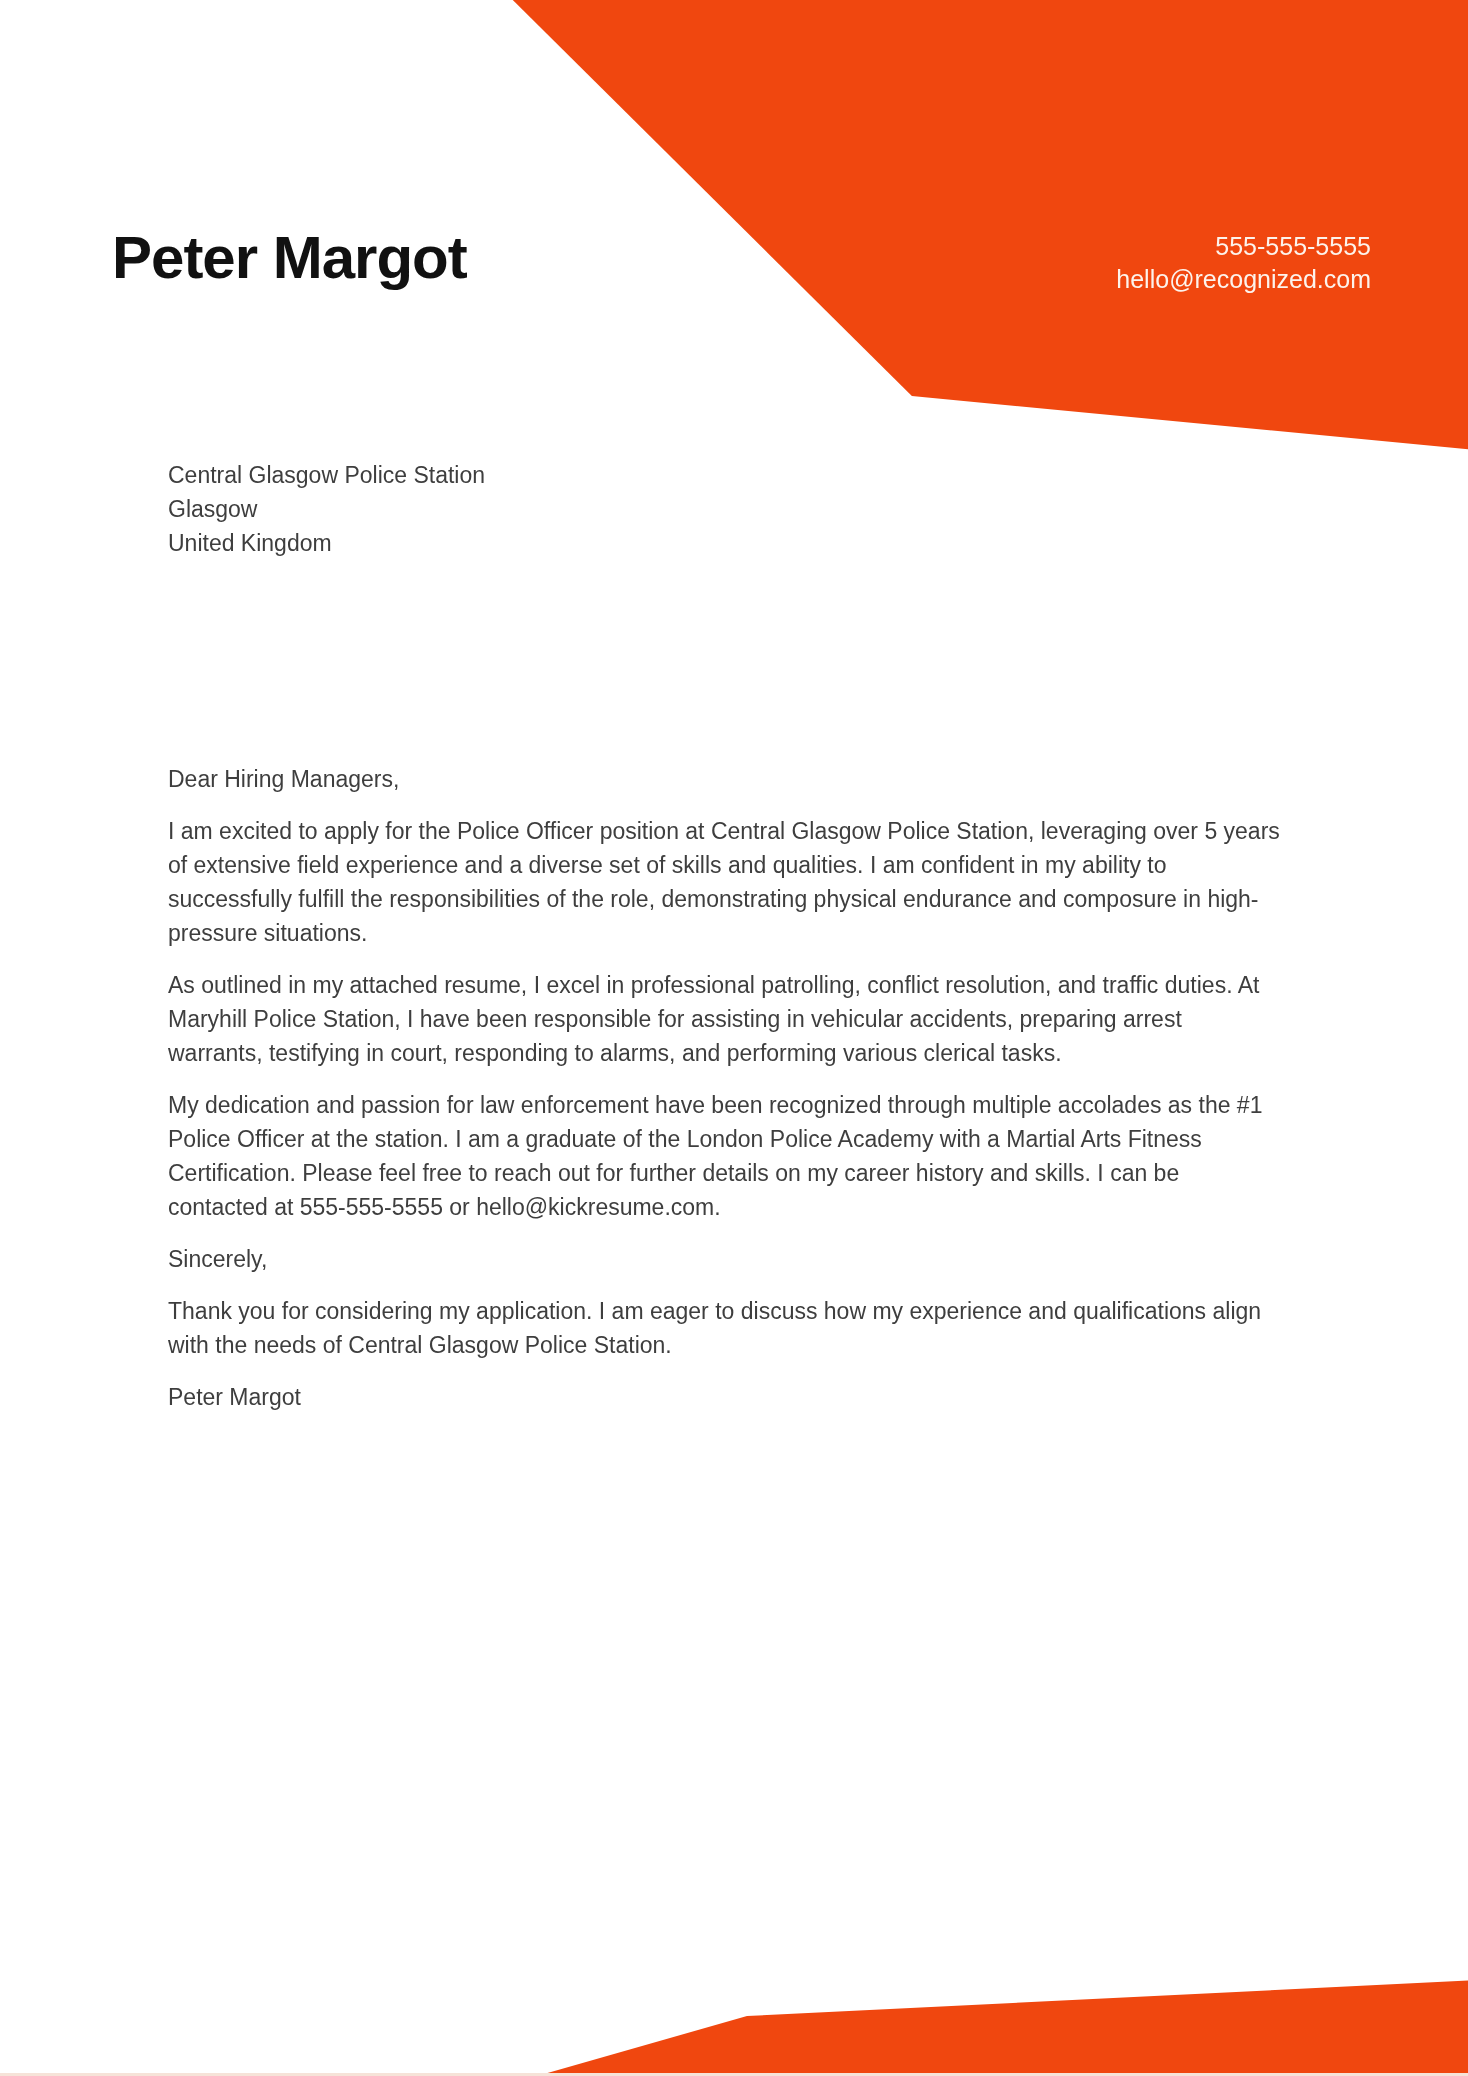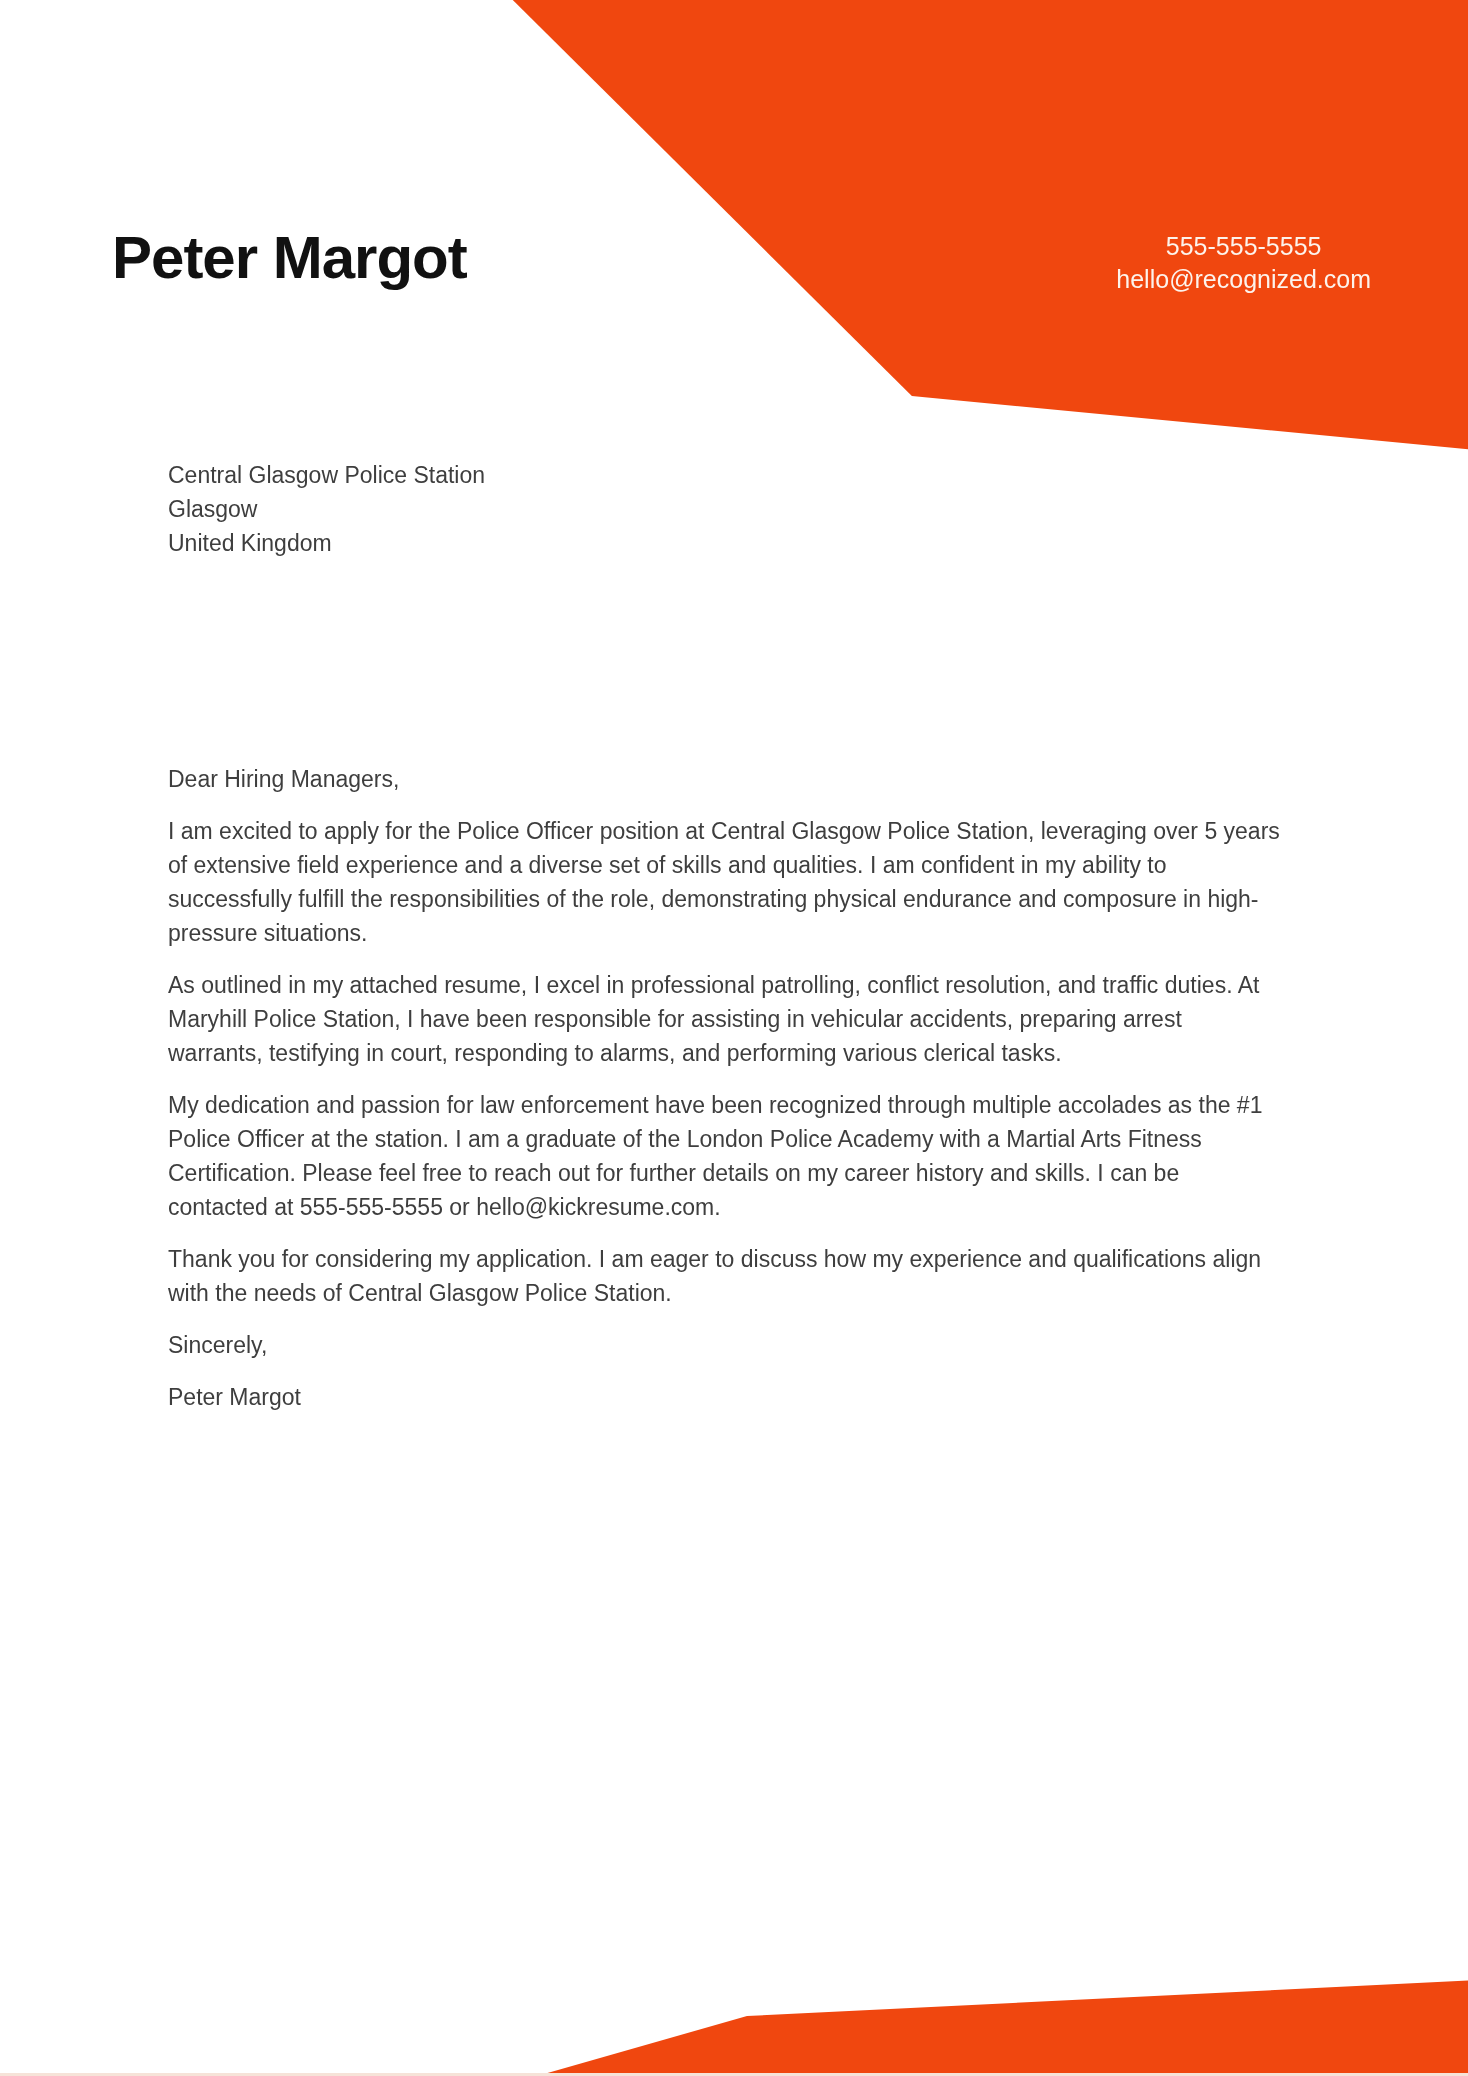--- a/index.html
+++ b/index.html
@@ -48,21 +48,21 @@
     line-height:64px;
     font-weight:700;
     letter-spacing:-1px;
     color:var(--name-text);
     z-index:2;
   }
   .contact{
     position:absolute;
     right:105px;
     top:230px;
-    text-align:center;
+    text-align:right;
     font-size:25px;
     line-height:33px;
     color:var(--accent-text);
     z-index:2;
   }
   .recipient{
     position:absolute;
     left:168px;
     top:458px;
     font-size:23px;
@@ -113,19 +113,19 @@
 of extensive field experience and a diverse set of skills and qualities. I am confident in my ability to
 successfully fulfill the responsibilities of the role, demonstrating physical endurance and composure in high-
 pressure situations.</div>
     <div class="para">As outlined in my attached resume, I excel in professional patrolling, conflict resolution, and traffic duties. At
 Maryhill Police Station, I have been responsible for assisting in vehicular accidents, preparing arrest
 warrants, testifying in court, responding to alarms, and performing various clerical tasks.</div>
     <div class="para">My dedication and passion for law enforcement have been recognized through multiple accolades as the #1
 Police Officer at the station. I am a graduate of the London Police Academy with a Martial Arts Fitness
 Certification. Please feel free to reach out for further details on my career history and skills. I can be
 contacted at 555-555-5555 or hello@kickresume.com.</div>
+    <div class="para">Sincerely,</div>
     <div class="para">Thank you for considering my application. I am eager to discuss how my experience and qualifications align
 with the needs of Central Glasgow Police Station.</div>
-    <div class="para">Sincerely,</div>
     <div class="para">Peter Margot</div>
   </div>
 
 </div>
 
 </body></html>

